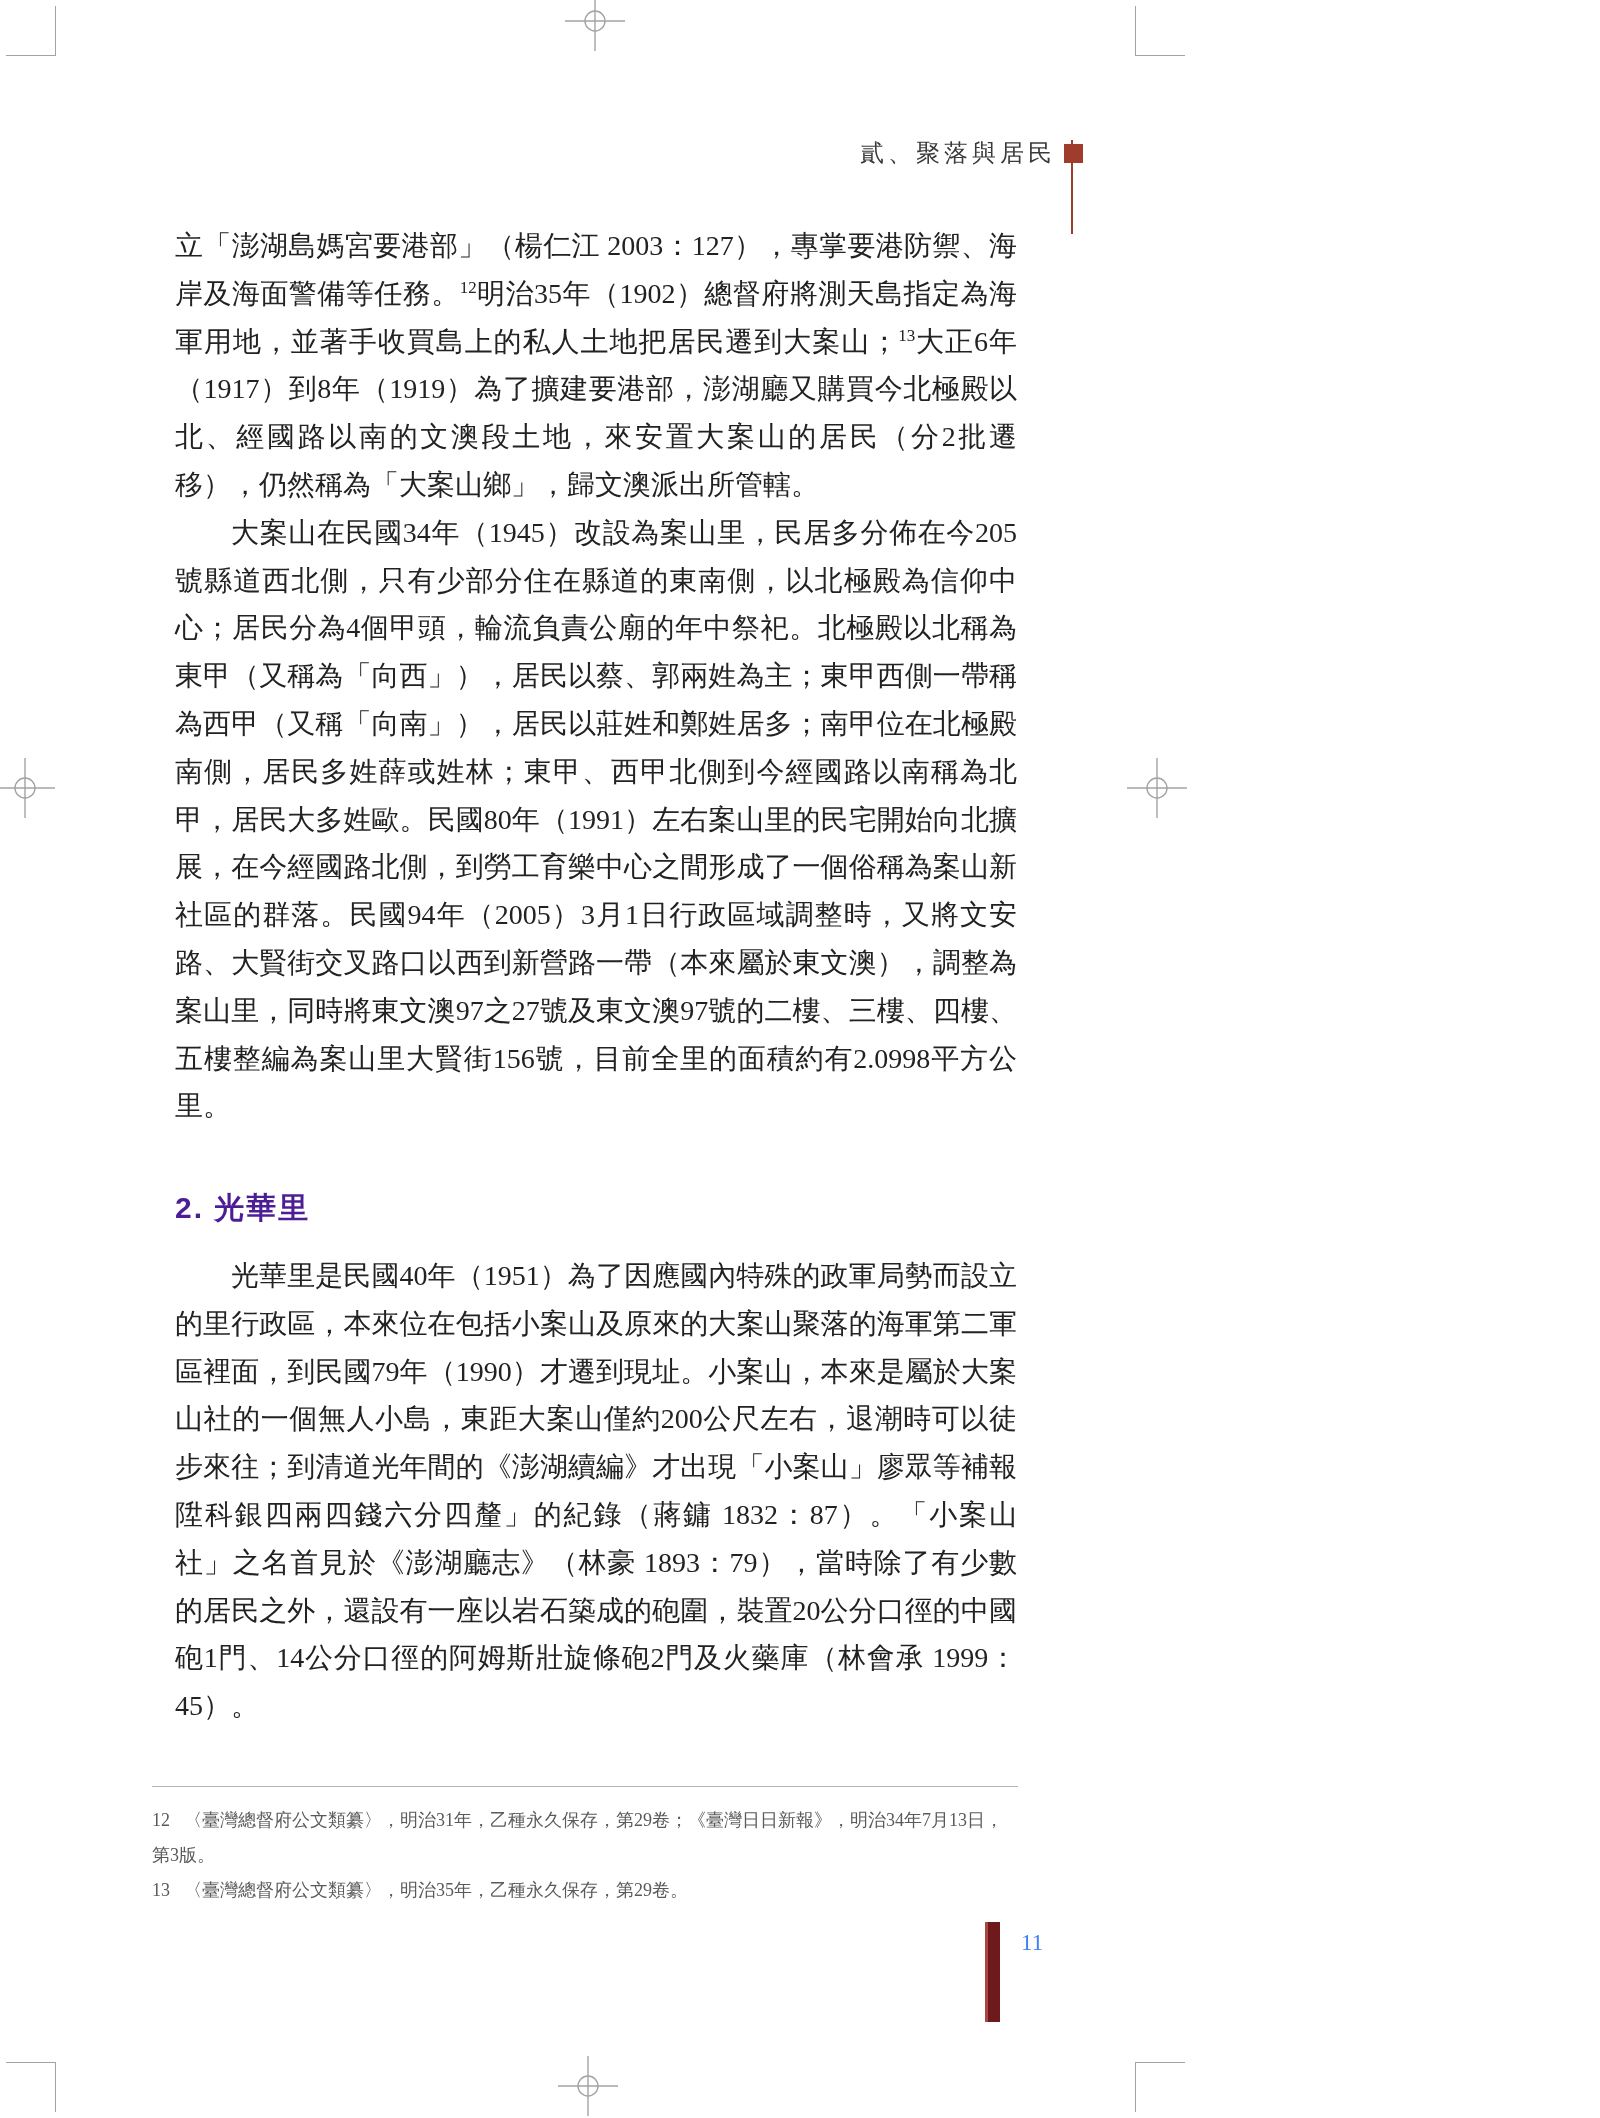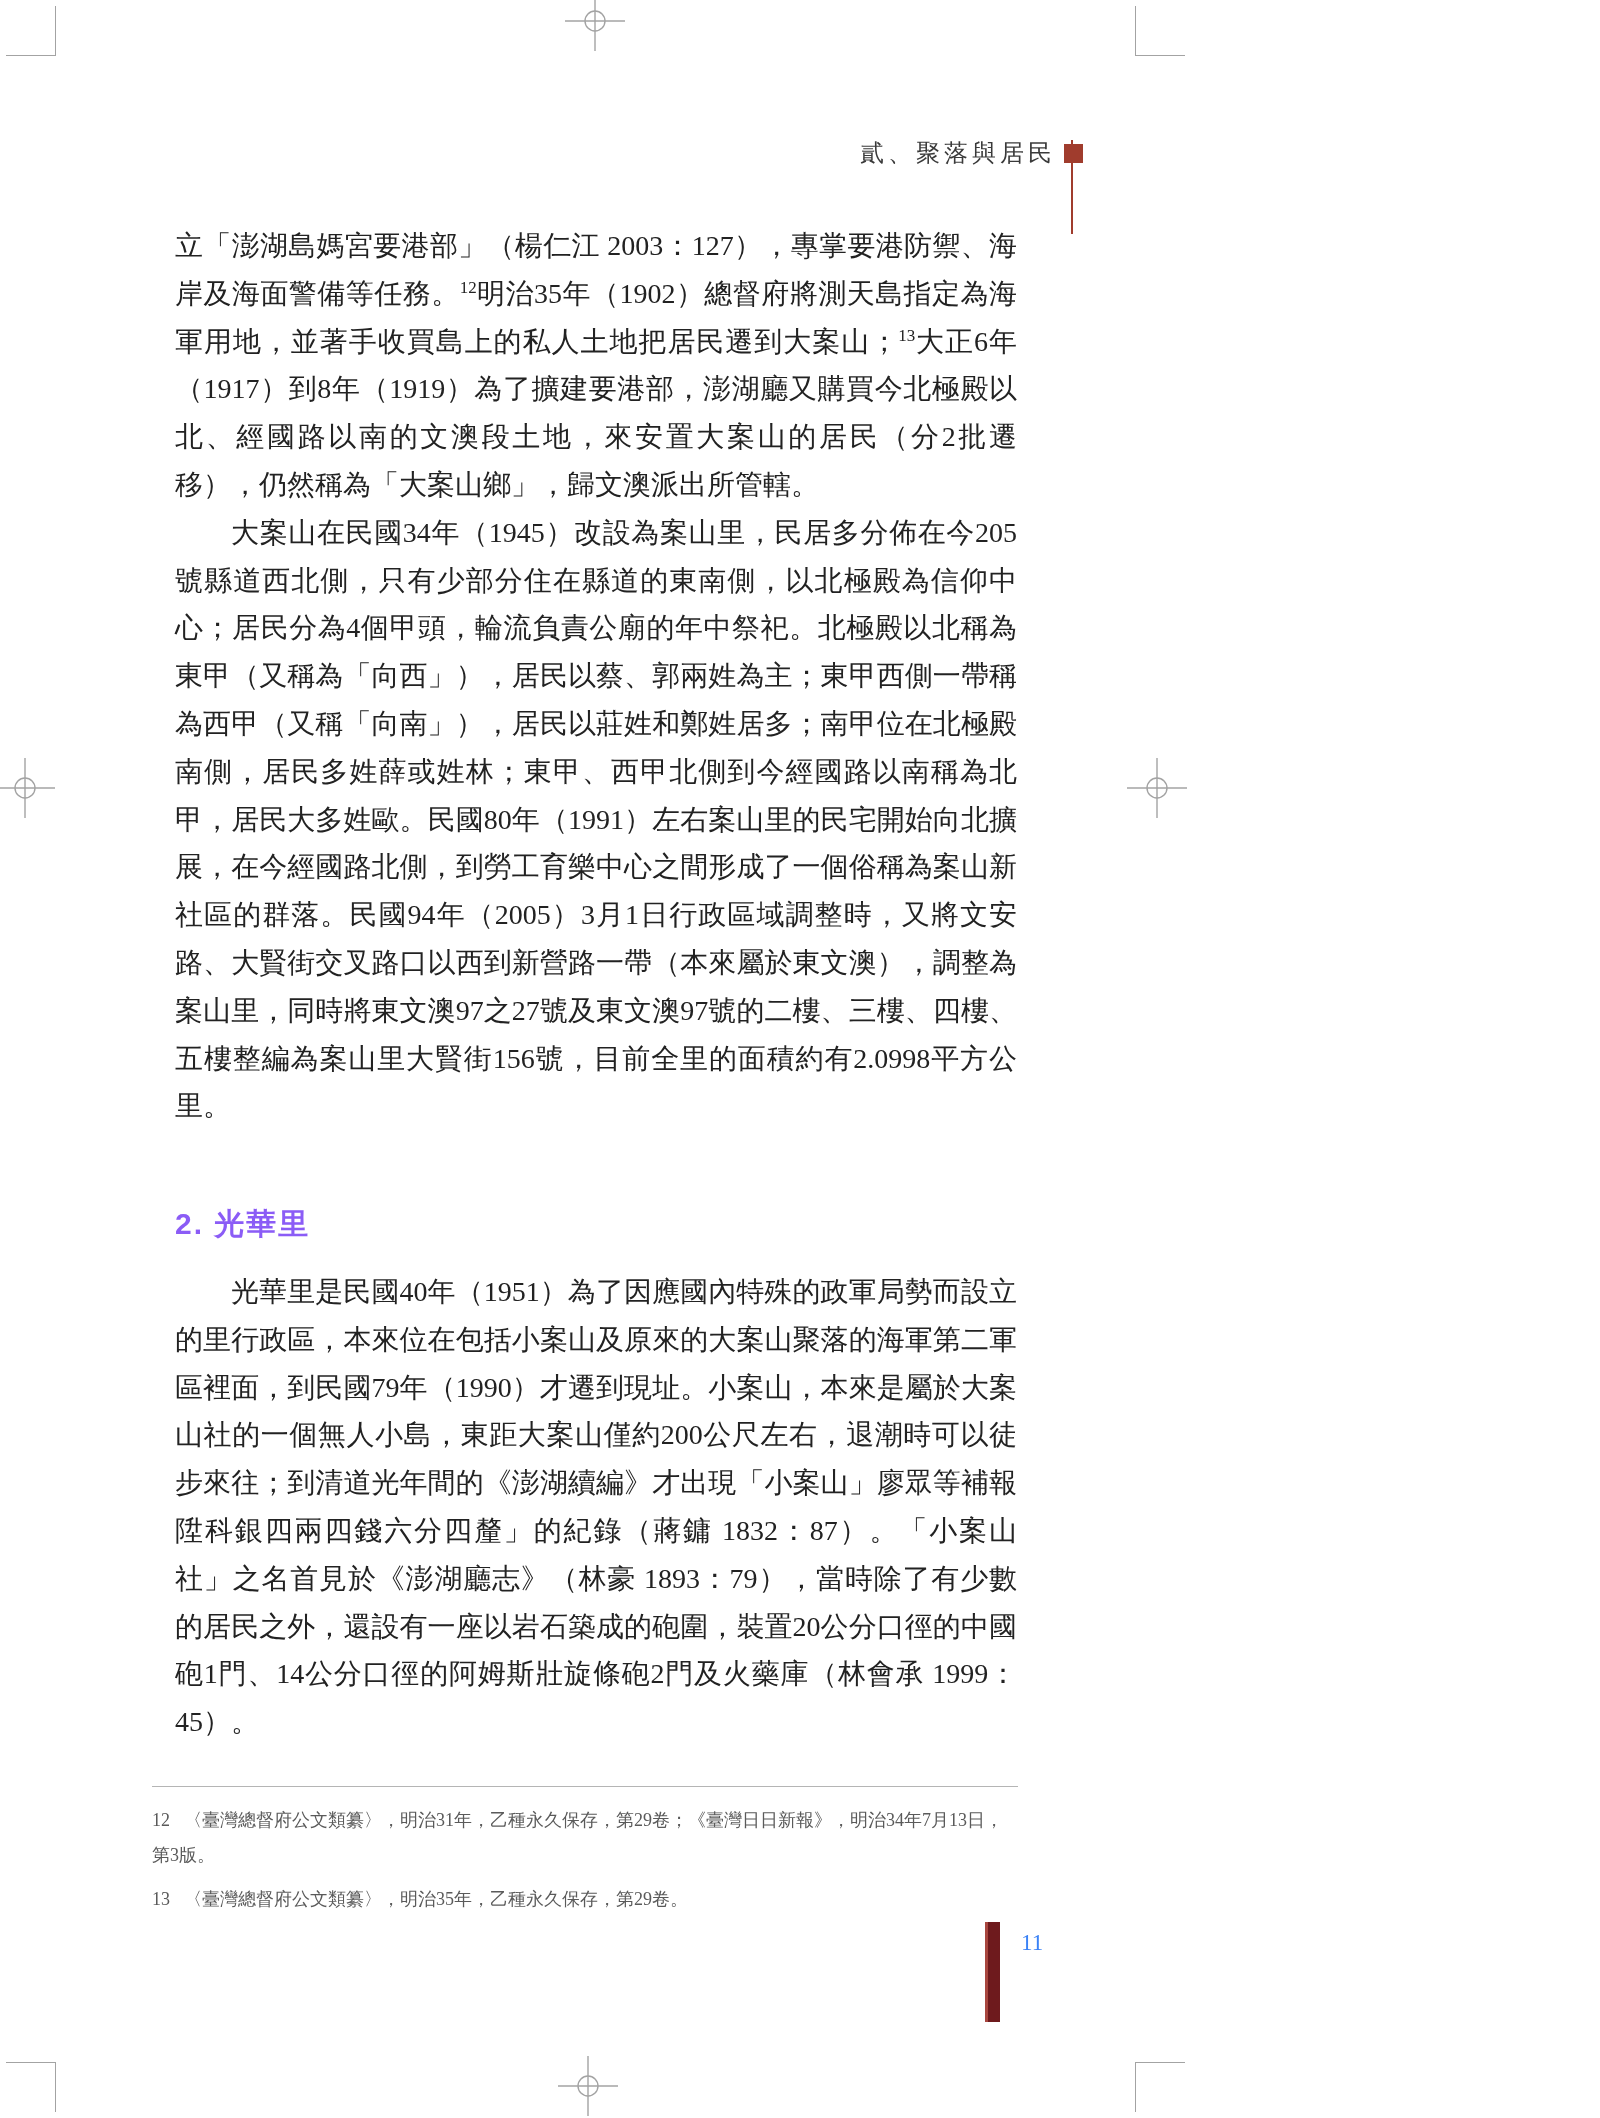--- a/index.html
+++ b/index.html
@@ -63,25 +63,25 @@
     text-align: justify;
   }
   .textblock p { margin: 0; }
   .para.indent { text-indent: 2em; }
   sup.fnref {
     font-size: 17px;
     vertical-align: super;
     line-height: 0;
   }
   .sec-heading {
-    margin: 70px 0 20px 0;
+    margin: 54px 0 20px 0;
     font-family: "Liberation Sans", "DejaVu Sans", sans-serif;
     font-weight: bold;
     font-size: 30px;
-    color: #8b5cf6;
+    color: #4c1d95;
     letter-spacing: 2px;
   }
 
   
   .fnblock {
     position: absolute;
     left: 152px;
     top: 1786px;
     width: 866px;
   }
@@ -89,21 +89,21 @@
     width: 100%;
     height: 1px;
     background: #b5b5b5;
   }
   .fnlist {
     margin-top: 16px;
     font-size: 18px;
     line-height: 35px;
     color: #5a5a5a;
   }
-  .fn { display: block; margin-top: 9px; }
+  .fn { display: block; }
   .fn .fnnum { margin-right: 14px; }
 
   
   .pagebar {
     position: absolute;
     left: 985px;
     top: 1922px;
     width: 15px;
     height: 100px;
   }

